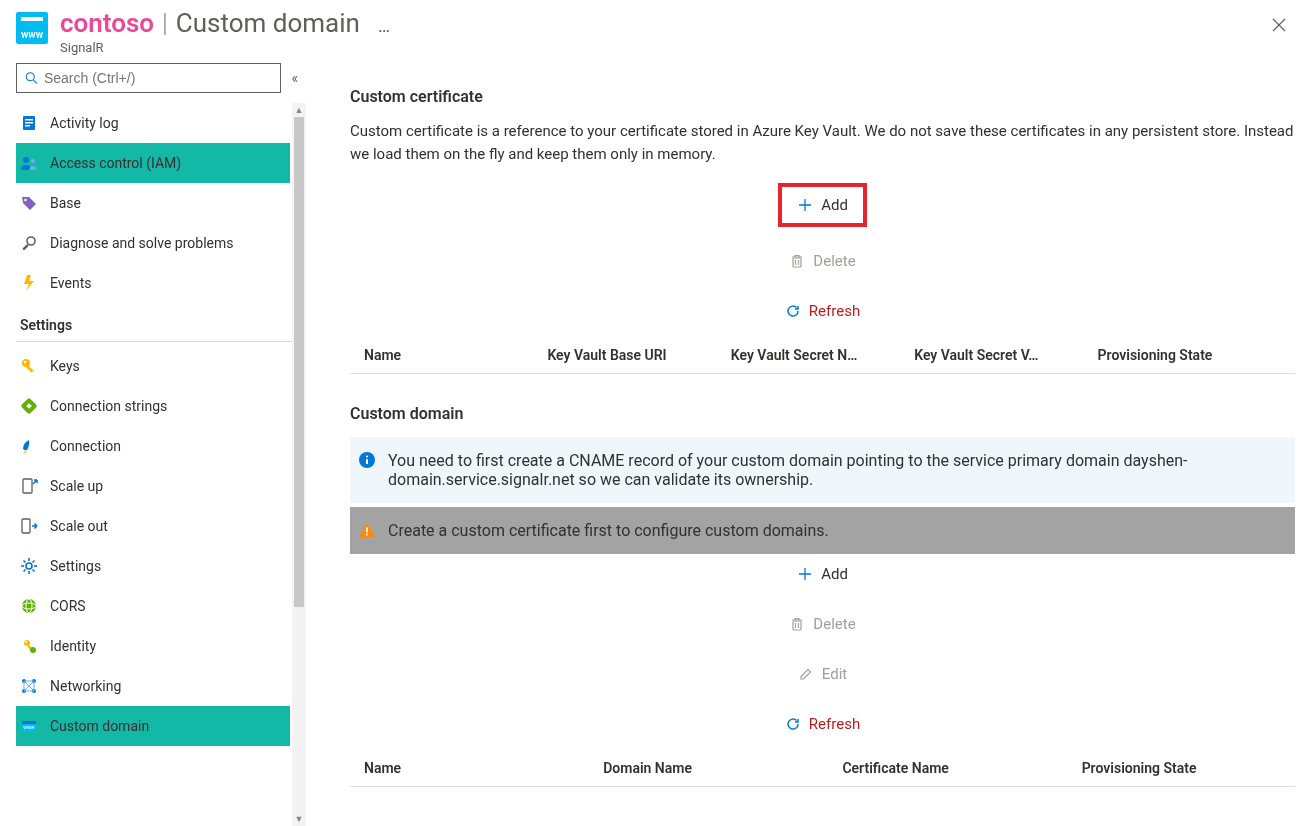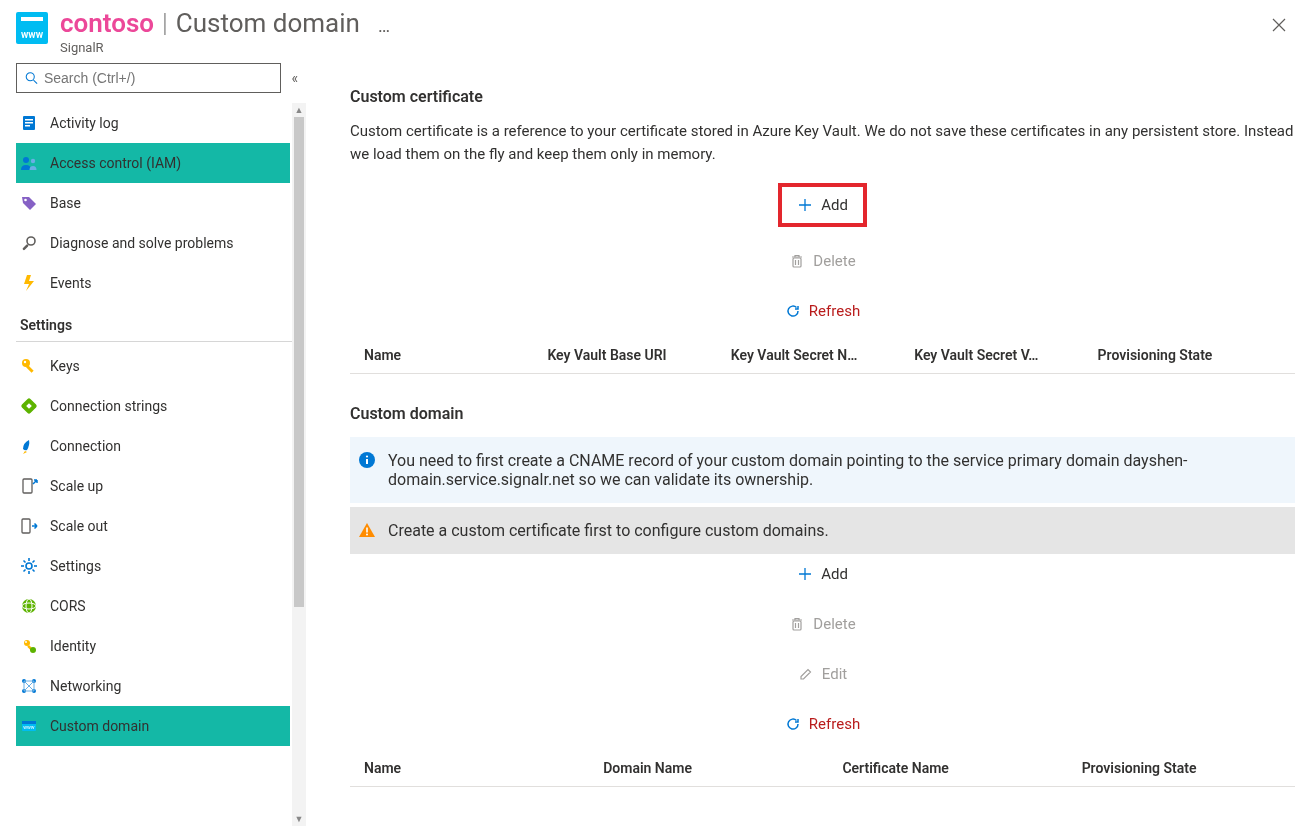--- a/index.html
+++ b/index.html
@@ -117,21 +117,21 @@
     border-bottom:1px solid #e1dfdd;
     font-weight:600; font-size:14px; color:#323130;
   }
   .section-gap { height: 30px; }
   .notice {
     display:flex; align-items:flex-start; gap:12px;
     padding: 14px 8px; font-size:16px; color:#323130;
     margin-bottom:4px;
   }
   .notice.info { background:#eff6fc; }
-  .notice.warn { background:#e5e5e5; }
+  .notice.warn { background:#a3a3a3; }
   .notice .notice-icon { flex:none; width:18px; height:18px; }
   .cell { white-space:nowrap; overflow:hidden; text-overflow:ellipsis; }
 </style>
 </head>
 <body>
 
 <div class="root">
   <div class="header">
     <div class="resource-icon">
         <div class="bar"></div>

